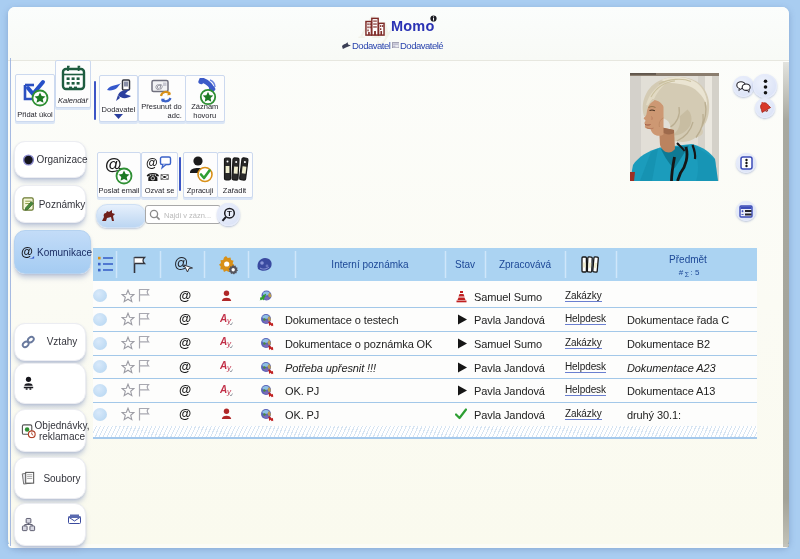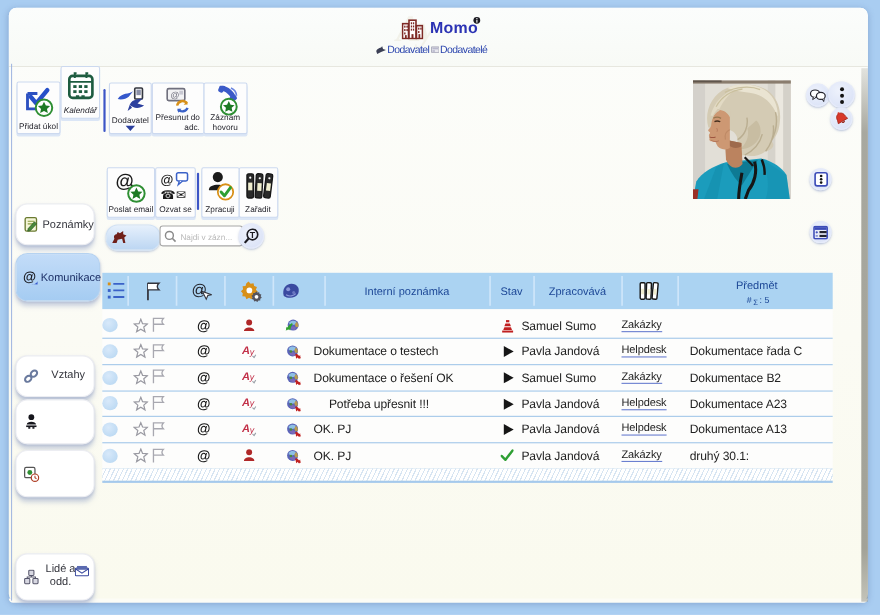--- a/index.html
+++ b/index.html
@@ -219,20 +219,26 @@
 </div>
 <div class="circ" style="left:217px;top:203px;width:23px;height:23px;">
  <svg class="ab" style="left:4px;top:4px" width="16" height="16" viewBox="0 0 16 16">
   <circle cx="8.5" cy="6.2" r="4.8" fill="none" stroke="#1b1b22" stroke-width="1.5"></circle>
   <text x="6" y="9.2" font-size="8" font-weight="bold" fill="#1b1b22" font-family="Liberation Sans">T</text>
   <line x1="5" y1="9.8" x2="1.5" y2="13.8" stroke="#1b1b22" stroke-width="2"></line>
  </svg>
 </div>
 
 <div class="ab" style="left:9.5px;top:58px;width:1.5px;height:488px;background:#96aede;opacity:0.85;"></div>
+<div class="tab" style="top:141px;width:70px;height:35px;">
+ <svg class="ti" viewBox="0 0 16 16">
+        <circle cx="8" cy="8" r="5.2" fill="#15151d" stroke="#8a8acc" stroke-width="1.5"></circle>
+      </svg>
+ <div class="tl">Organizace</div>
+</div>
 <div class="tab" style="top:185px;width:70px;height:36px;">
  <svg class="ti" viewBox="0 0 16 16">
   <rect x="2" y="1.5" width="11" height="13" rx="1.5" fill="#f4f6d8" stroke="#6a7a30" stroke-width="1.3"></rect>
   <line x1="4.5" y1="5" x2="11" y2="5" stroke="#8a9a40" stroke-width="1"></line>
   <line x1="4.5" y1="7.5" x2="11" y2="7.5" stroke="#8a9a40" stroke-width="1"></line>
   <path d="M5 12 L11 5.5 L13 7.5 L7 14 L4.5 14.5 Z" fill="#4a8a3a" stroke="#2f5f28" stroke-width="0.8"></path>
  </svg>
  <div class="tl">Poznámky</div>
 </div>
 <div class="tab" style="top:230px;width:75px;height:42px;background:linear-gradient(180deg,#c3dcf8,#a5ccf2);border-color:#b5d2f0;">
@@ -260,29 +266,39 @@
         <rect x="9" y="13.6" width="2" height="1.6" fill="#16161c"></rect>
  </svg>
 </div>
 <div class="tab" style="top:409px;width:70px;height:41px;">
  <svg class="ti" viewBox="0 0 16 16">
   <rect x="1.5" y="1.5" width="10" height="10" rx="1.5" fill="#fff" stroke="#555" stroke-width="1.2"></rect>
   <circle cx="6.5" cy="6.5" r="2.4" fill="#2f8f33"></circle>
   <circle cx="11.5" cy="11.5" r="3.6" fill="#fff" stroke="#b04028" stroke-width="1.2"></circle>
   <path d="M11.5 9.5 L11.5 11.5 L13 12.5" stroke="#b04028" stroke-width="1" fill="none"></path>
  </svg>
+ <div class="tl" style="font-size:10px;">Objednávky,<br>reklamace</div>
+</div>
+<div class="tab" style="top:457px;width:70px;height:40px;">
+ <svg class="ti" viewBox="0 0 16 16">
+  <rect x="2" y="3" width="8.5" height="11" fill="#e2e2e6" stroke="#777" stroke-width="1" transform="rotate(-8 6 8)"></rect>
+  <rect x="5" y="2" width="8.5" height="11.5" fill="#fff" stroke="#555" stroke-width="1.1"></rect>
+  <line x1="6.5" y1="4.5" x2="12" y2="4.5" stroke="#999" stroke-width="0.9"></line>
+  <line x1="6.5" y1="6.5" x2="12" y2="6.5" stroke="#999" stroke-width="0.9"></line>
+  <line x1="6.5" y1="8.5" x2="12" y2="8.5" stroke="#999" stroke-width="0.9"></line>
+ </svg>
+ <div class="tl">Soubory</div>
 </div>
 <div class="tab" style="top:503px;width:70px;height:41px;">
  <svg class="ti" viewBox="0 0 16 16">
   <rect x="5.5" y="1" width="5" height="5" rx="0.8" fill="#d8d8e2" stroke="#55556a" stroke-width="1"></rect>
   <rect x="1.5" y="9" width="5" height="5" rx="0.8" fill="#d8d8e2" stroke="#55556a" stroke-width="1"></rect>
   <rect x="9.5" y="9" width="5" height="5" rx="0.8" fill="#d8d8e2" stroke="#55556a" stroke-width="1"></rect>
   <path d="M8 6 L8 7.5 M4 9 L4 7.5 L12 7.5 L12 9" stroke="#55556a" stroke-width="1" fill="none"></path>
  </svg>
- <div class="tl" style="font-size:10px;line-height:12px;display:block;padding-top:8px;text-align:center;padding-right:14px;">Lidé a<br>odd.</div>
  <svg style="position:absolute;right:4px;top:10px" width="13" height="10" viewBox="0 0 13 10">
         <rect x="0.5" y="2.5" width="12" height="7" rx="1" fill="#fff" stroke="#3a4a9e"></rect>
         <path d="M0.5 3 L6.5 7 L12.5 3" fill="none" stroke="#3a4a9e"></path>
         <rect x="2" y="0.5" width="9" height="3.5" fill="#5a6ab0"></rect>
       </svg>
 </div>
 
 <div class="ab" style="left:93px;top:281px;width:664px;height:145px;background:#fdfdfc;"></div>
 <div class="hc" style="left:93px;width:664px;"></div>
 <svg class="ab" style="left:93px;top:248px" width="664" height="33" viewBox="0 0 664 33">
@@ -399,21 +415,21 @@
 <svg class="ab" style="left:137px;top:335.4px" width="14" height="15">
       <use href="#i-flag"></use>
     </svg>
 <div class="at" style="left:179px;top:335.9px;">@</div>
 <svg class="ab" style="left:220px;top:336.4px" width="14" height="13">
       <use href="#i-ay"></use>
     </svg>
 <svg class="ab" style="left:260px;top:336.9px" width="14" height="14">
       <use href="#i-mag"></use>
     </svg>
-<div class="rtxt" style="left:285px;top:337.9px;">Dokumentace o řešení OK</div>
+<div class="rtxt" style="left:285px;top:337.9px;">Dokumentace o poznámka OK</div>
 <svg class="ab" style="left:457px;top:337.9px" width="11" height="11">
       <use href="#i-play"></use>
     </svg>
 <div class="rtxt" style="left:474px;top:337.9px;">Samuel Sumo</div>
 <div class="rlink" style="left:565px;top:336.9px;">Zakázky</div>
 <div class="rtxt" style="left:627px;top:337.9px;">Dokumentace B2</div>
 <div class="row-sep" style="top:354.59999999999997px;"></div>
 
 <div class="rowcirc" style="left:93px;top:360.3px;"></div>
 <svg class="ab" style="left:121px;top:359.6px" width="14" height="14">
@@ -422,27 +438,27 @@
 <svg class="ab" style="left:137px;top:359.1px" width="14" height="15">
       <use href="#i-flag"></use>
     </svg>
 <div class="at" style="left:179px;top:359.6px;">@</div>
 <svg class="ab" style="left:220px;top:360.1px" width="14" height="13">
       <use href="#i-ay"></use>
     </svg>
 <svg class="ab" style="left:260px;top:360.6px" width="14" height="14">
       <use href="#i-mag"></use>
     </svg>
-<div class="rtxt" style="left:299px;top:361.6px;">Potřeba upřesnit !!!</div>
+<div class="rtxt" style="left:285px;top:361.6px;font-style:italic;">Potřeba upřesnit !!!</div>
 <svg class="ab" style="left:457px;top:361.6px" width="11" height="11">
       <use href="#i-play"></use>
     </svg>
 <div class="rtxt" style="left:474px;top:361.6px;">Pavla Jandová</div>
 <div class="rlink" style="left:565px;top:360.6px;">Helpdesk</div>
-<div class="rtxt" style="left:627px;top:361.6px;">Dokumentace A23</div>
+<div class="rtxt" style="left:627px;top:361.6px;font-style:italic;">Dokumentace A23</div>
 <div class="row-sep" style="top:378.3px;"></div>
 
 <div class="rowcirc" style="left:93px;top:384.0px;"></div>
 <svg class="ab" style="left:121px;top:383.3px" width="14" height="14">
       <use href="#i-star"></use>
     </svg>
 <svg class="ab" style="left:137px;top:382.8px" width="14" height="15">
       <use href="#i-flag"></use>
     </svg>
 <div class="at" style="left:179px;top:383.3px;">@</div>

